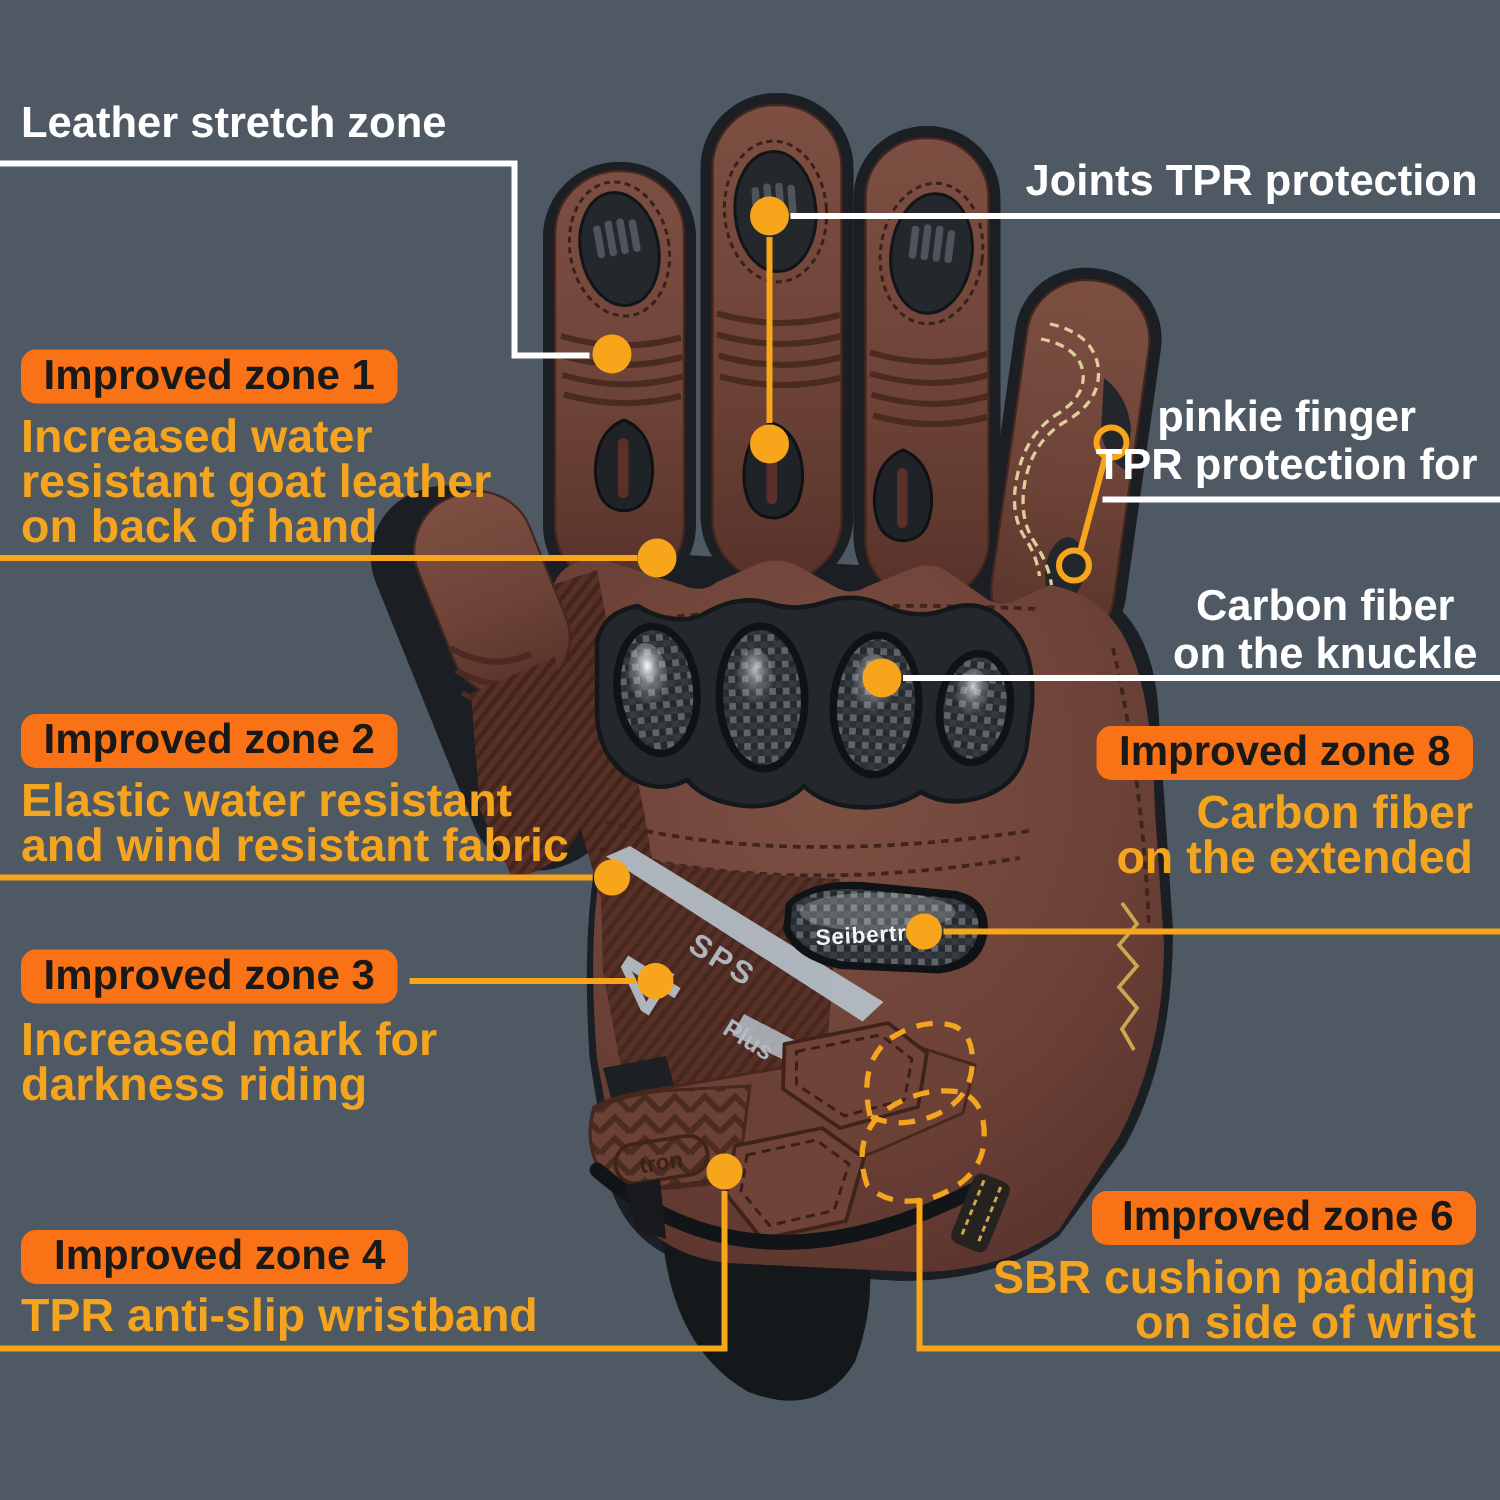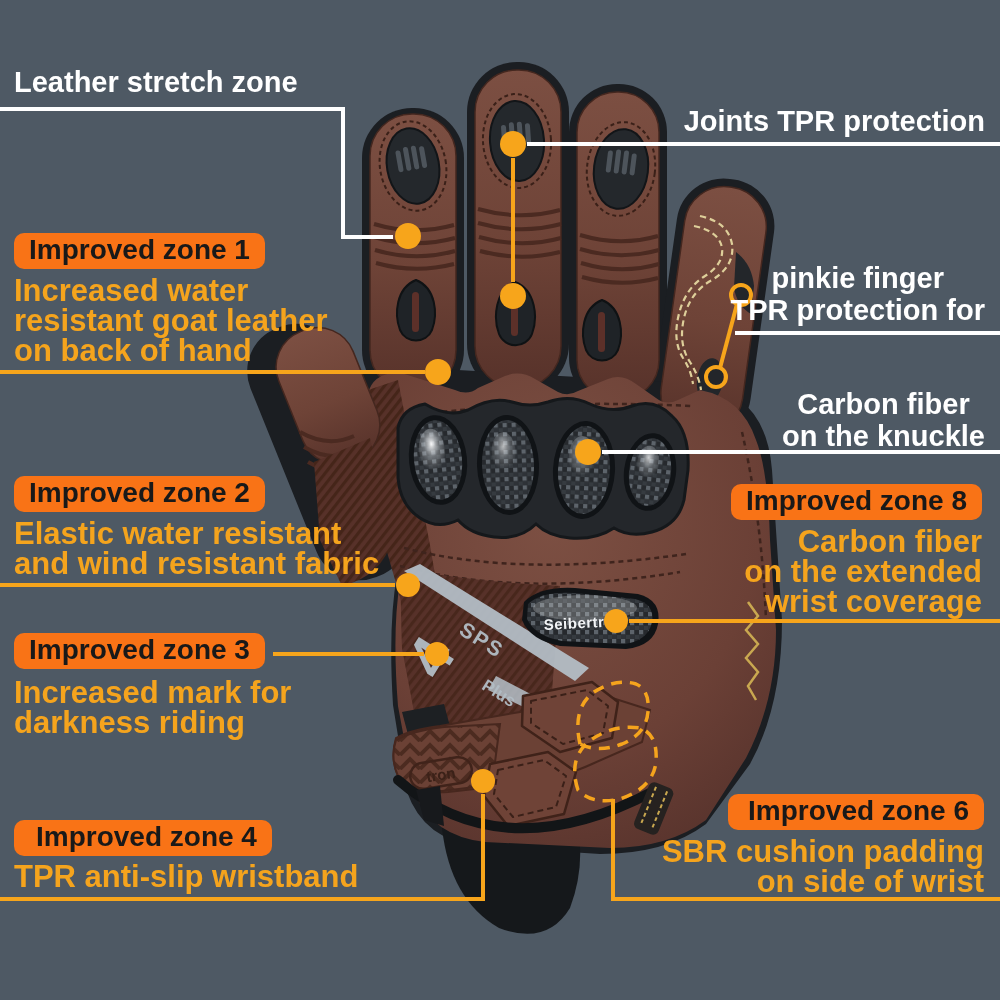--- a/index.html
+++ b/index.html
@@ -315,21 +315,20 @@
 
   <div class="badge" style="left:14px;top:820px;padding-left:22px;">Improved zone 4</div>
   <div class="desc" style="left:14px;top:862px;">
     <div>TPR anti-slip wristband</div>
   </div>
 
   <div class="badge" style="right:18px;top:484px;">Improved zone 8</div>
   <div class="desc right" style="right:18px;top:527px;">
     <div>Carbon fiber</div>
     <div>on the extended</div>
-    <div>wrist coverage</div>
   </div>
 
   <div class="badge" style="right:16px;top:794px;padding-left:20px;">Improved zone 6</div>
   <div class="desc right" style="right:16px;top:837px;">
     <div>SBR cushion padding</div>
     <div>on side of wrist</div>
   </div>
 
 </div>
 

